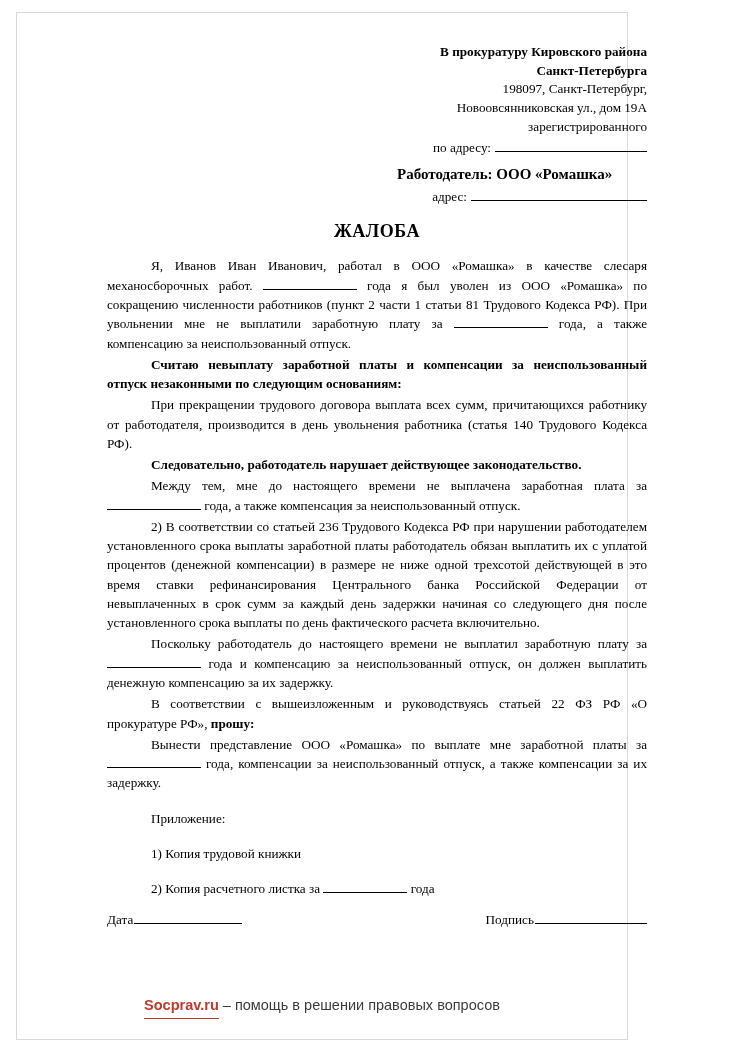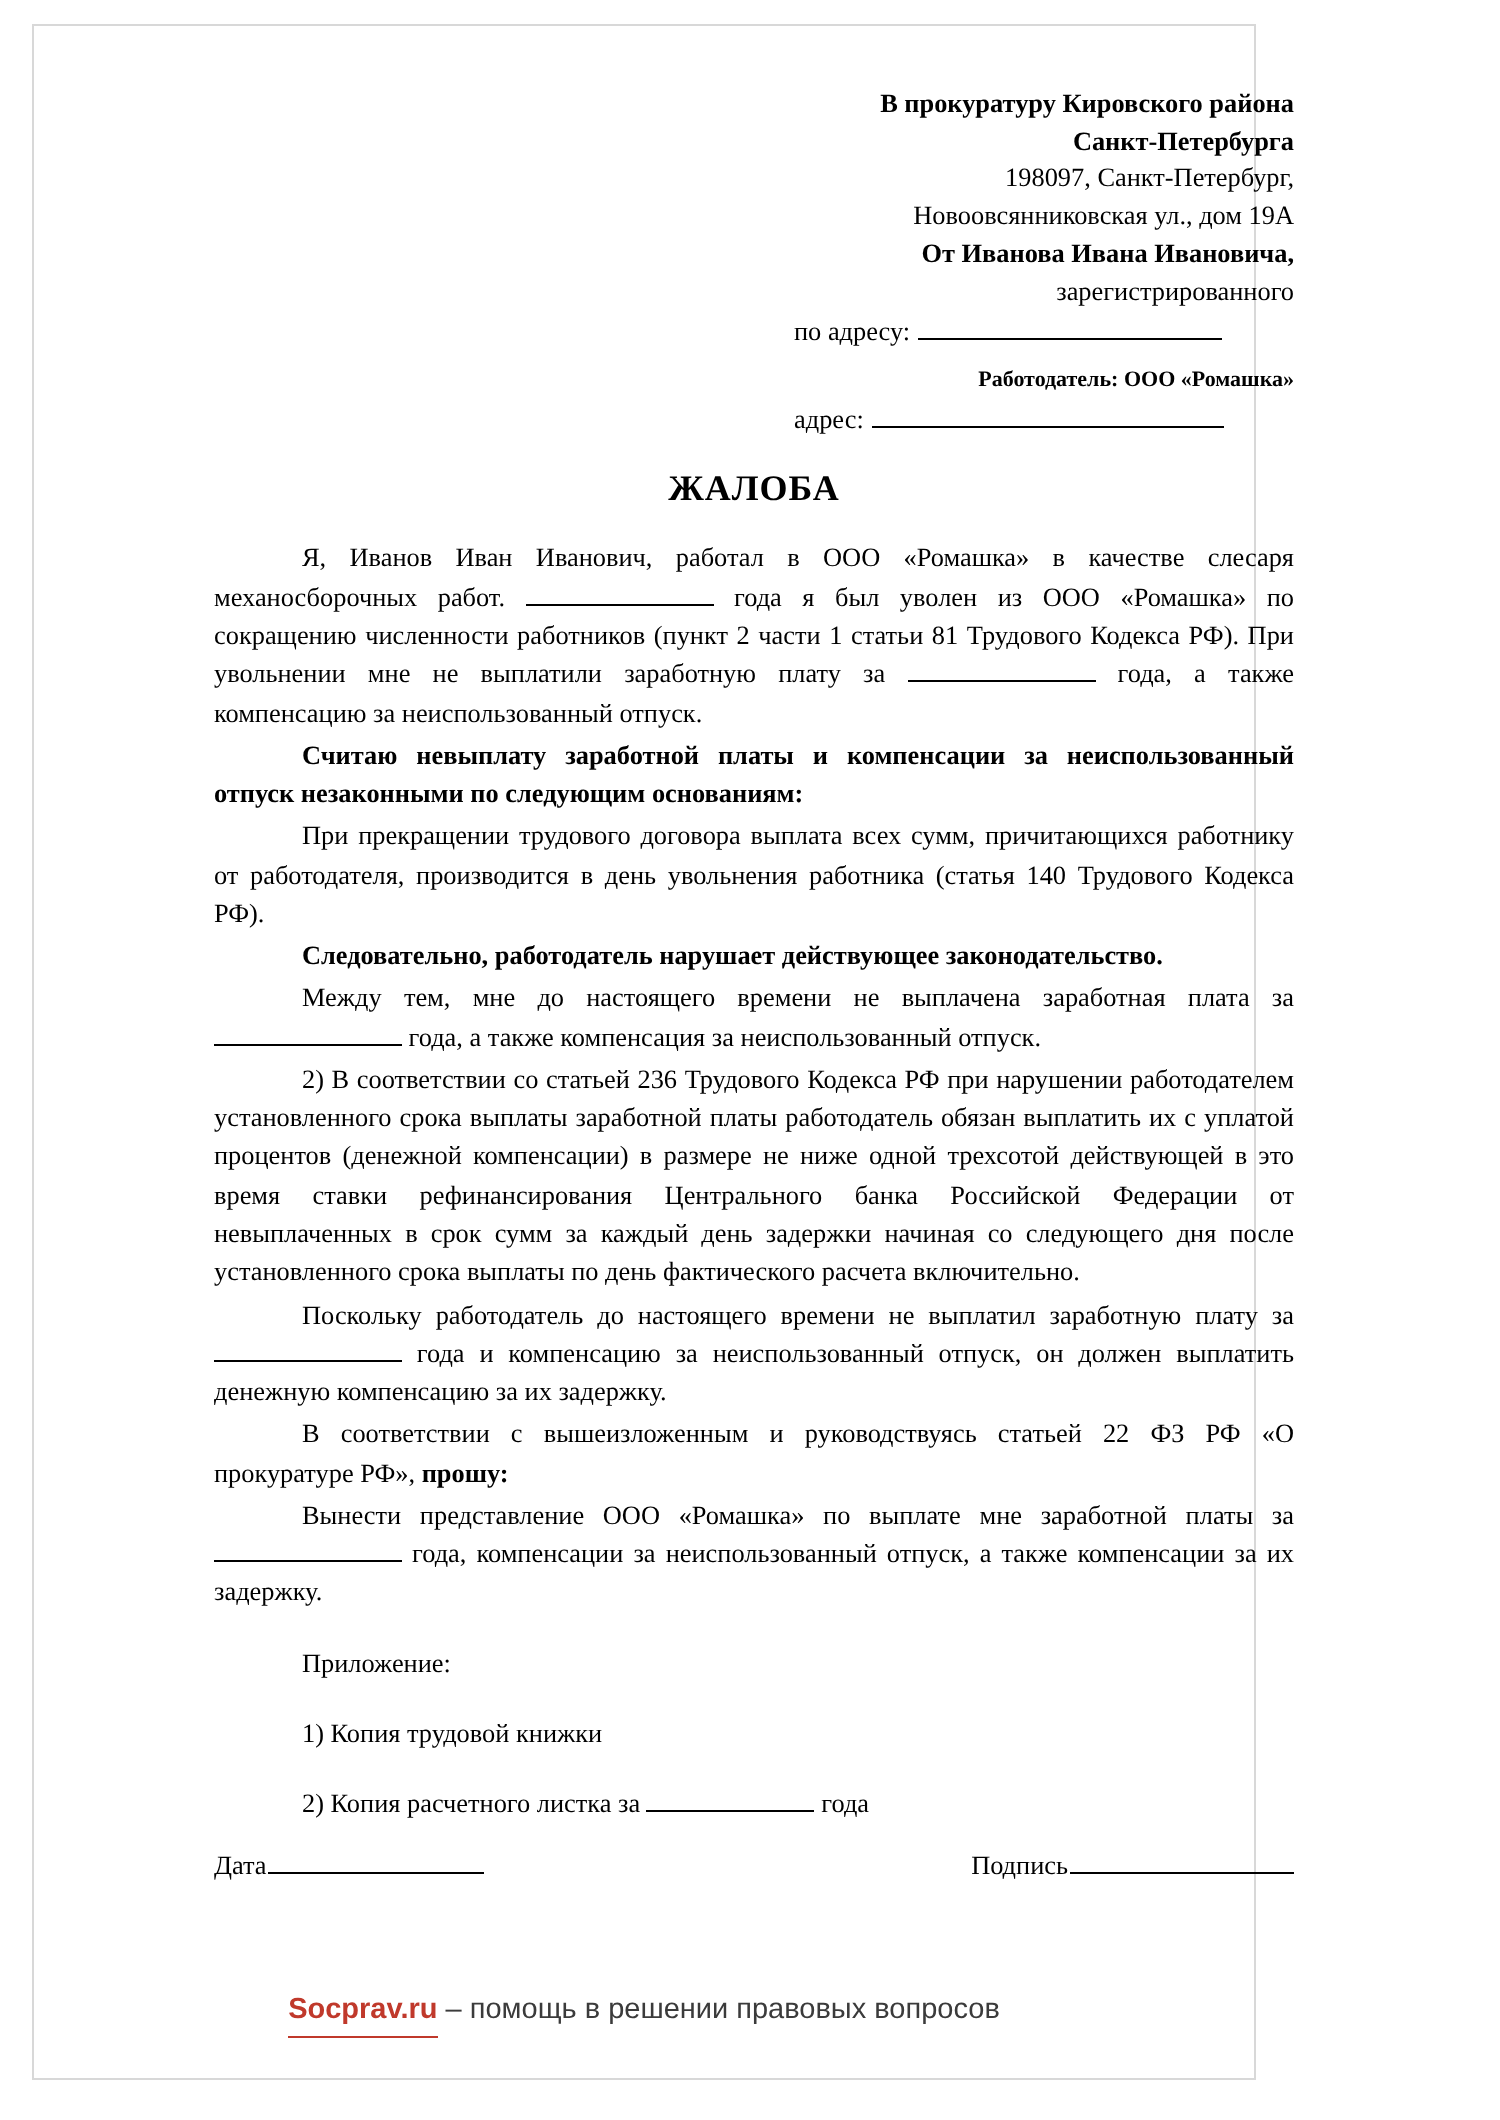--- a/index.html
+++ b/index.html
@@ -39,20 +39,21 @@
     line-height: 1.42;
   }
   .header-block .bold {
     font-weight: bold;
   }
   .hdr-line {
     display: block;
   }
   .addr-row {
     display: flex;
+    justify-content: flex-end;
     align-items: baseline;
     margin-top: 2px;
   }
   .addr-label {
     white-space: nowrap;
     font-size: 13.2px;
   }
   .blank {
     display: inline-block;
     border-bottom: 1px solid #000;
@@ -69,23 +70,23 @@
     vertical-align: baseline;
   }
   .b-inline-sm {
     display: inline-block;
     border-bottom: 1px solid #000;
     height: 11px;
     width: 84px;
     vertical-align: baseline;
   }
   .employer {
-    text-align: right;
-    font-weight: bold;
-    font-size: 11px;
+    text-align: left;
+    font-weight: bold;
+    font-size: 15px;
     margin-top: 7px;
   }
   .title {
     text-align: center;
     font-weight: bold;
     font-size: 18px;
     letter-spacing: 0.5px;
     margin-top: 15px;
     margin-bottom: 14px;
   }
@@ -155,21 +156,20 @@
 <body>
 
 <div class="page">
   <div class="content">
 
     <div class="header-block">
       <span class="hdr-line bold">В прокуратуру Кировского района</span>
       <span class="hdr-line bold">Санкт-Петербурга</span>
       <span class="hdr-line">198097, Санкт-Петербург,</span>
       <span class="hdr-line">Новоовсянниковская ул., дом 19А</span>
-      <span class="hdr-line bold">От Иванова Ивана Ивановича,</span>
       <span class="hdr-line">зарегистрированного</span>
       <div class="addr-row">
         <span class="addr-label">по адресу:</span>
         <span class="blank b150"></span>
       </div>
       <div class="employer">Работодатель: ООО «Ромашка»</div>
       <div class="addr-row">
         <span class="addr-label">адрес:</span>
         <span class="blank b170"></span>
       </div>

